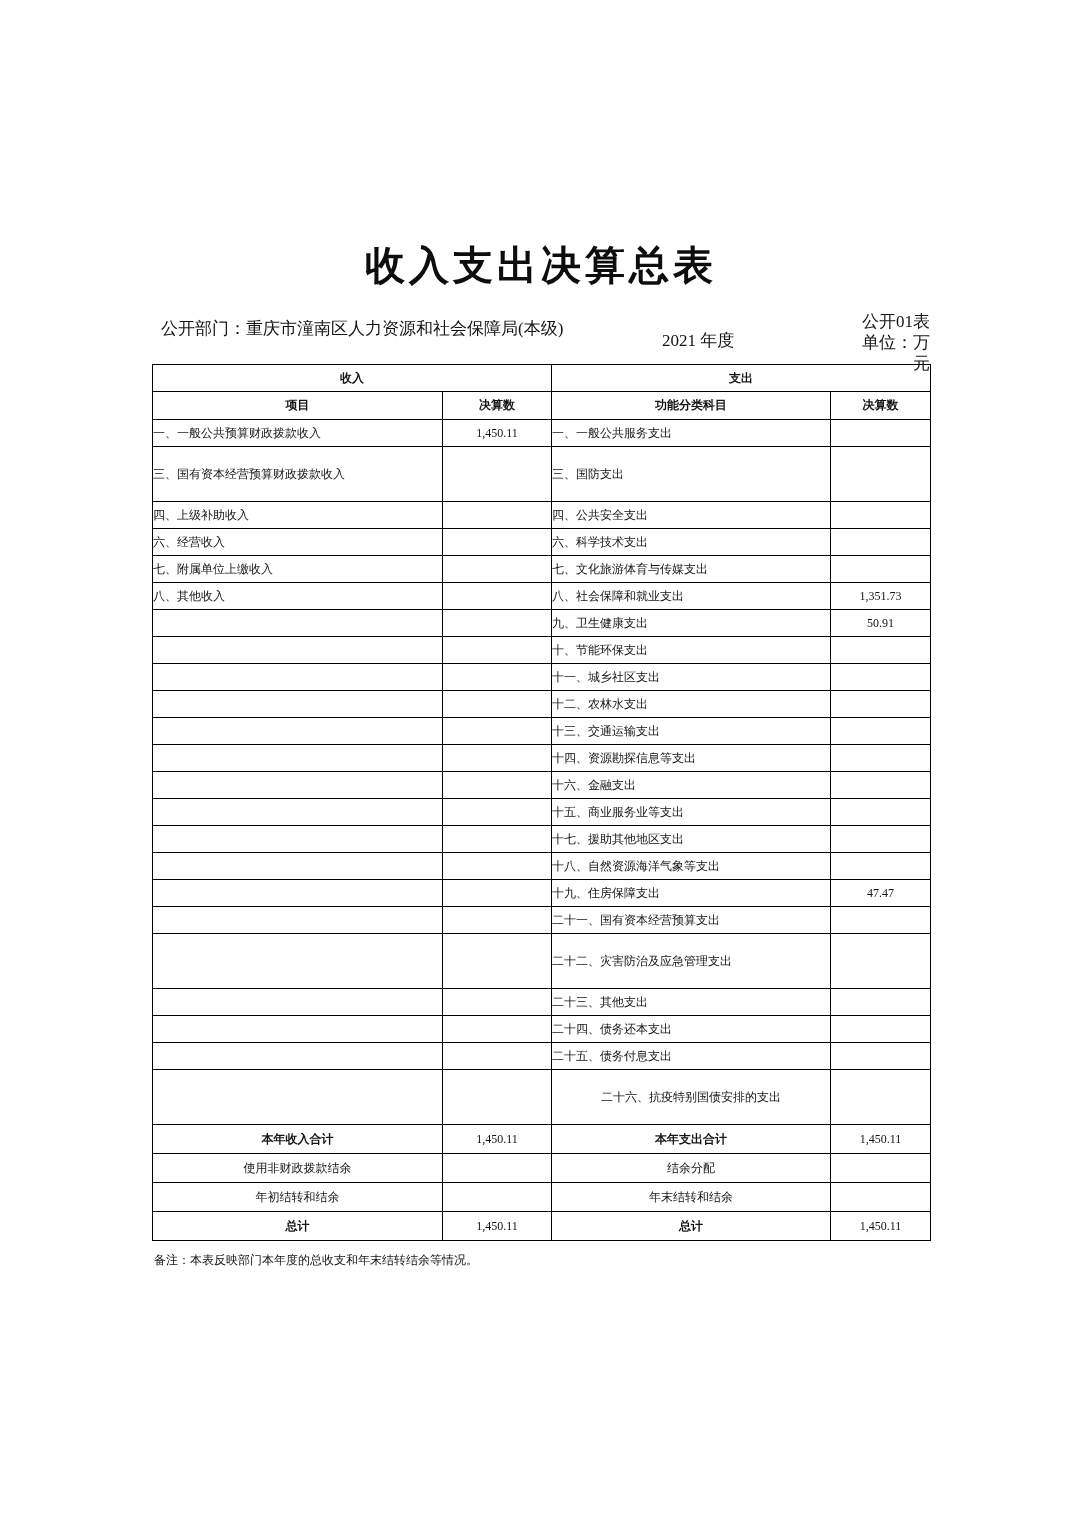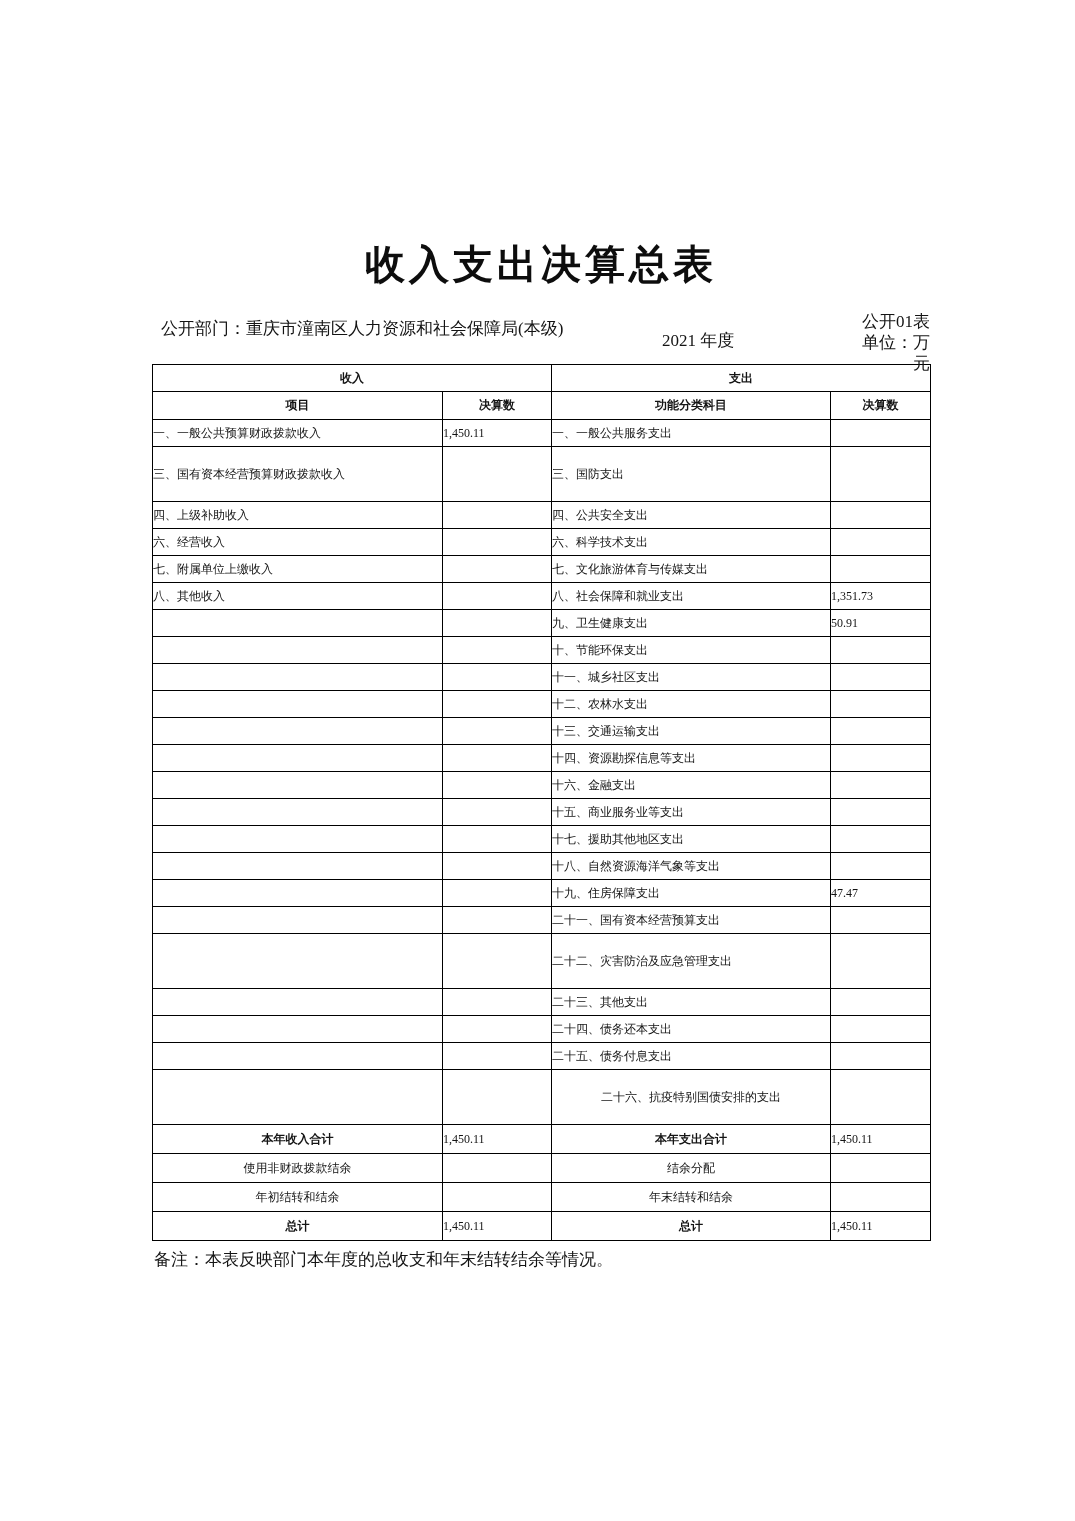--- a/index.html
+++ b/index.html
@@ -7,21 +7,21 @@
     width:1075px;height:1521px;background:#ffffff;
     font-family:"Liberation Serif","DejaVu Serif",serif;
     color:#141414;
   }
   .page{position:relative;width:1075px;height:1521px;background:#fff;overflow:hidden;}
   .content{position:absolute;left:152px;top:0;width:778px;}
 
   .doc-title{
     margin-top:241px;
     text-align:center;
-    font-family:Liberation Serif, serif;
+    font-family:Liberation Sans, sans-serif;
     font-weight:bold;
     font-size:40px;
     line-height:48px;
     letter-spacing:4px;
     color:#0d0d0d;
     white-space:nowrap;
   }
 
   .meta{position:relative;height:70px;margin-top:4px;font-size:17px;}
   .meta .dept{position:absolute;left:9px;top:25px;width:406px;line-height:22px;}
@@ -36,27 +36,27 @@
   table.acct th, table.acct td{
     border:1px solid #000;
     padding:0;
     vertical-align:middle;
     overflow:hidden;
   }
   table.acct th{font-weight:bold;text-align:center;}
   tr.hdr1 th{height:26px;}
   tr.hdr2 th{height:27px;}
   td.c-item{text-align:left;padding:1px 4px 1px 10px;line-height:26px;height:26px;}
-  td.c-num{text-align:left;padding:1px 9px 1px 2px;height:26px;margin-top:9px;}
+  td.c-num{text-align:center;padding:1px 9px 1px 2px;height:26px;margin-top:9px;}
   td.c-label{text-align:center;height:28px;}
   tr.tall td{height:54px;}
   td.center{text-align:center;padding-left:4px;}
   tr.bold td.c-label{font-weight:bold;}
 
-  .footnote{margin-top:8px;padding-left:2px;font-size:17px;line-height:22px;}
+  .footnote{margin-top:8px;padding-left:2px;font-size:12px;line-height:22px;}
 </style>
 </head>
 <body>
 
 <div class="page">
   <div class="content">
 
     <div class="doc-title">收入支出决算总表</div>
 
     <div class="meta">

